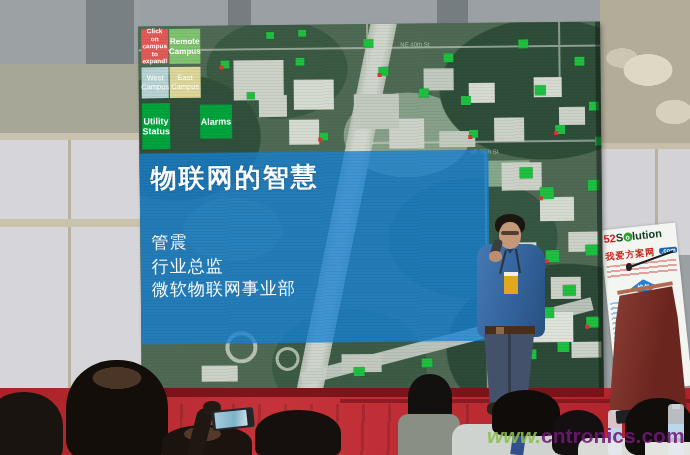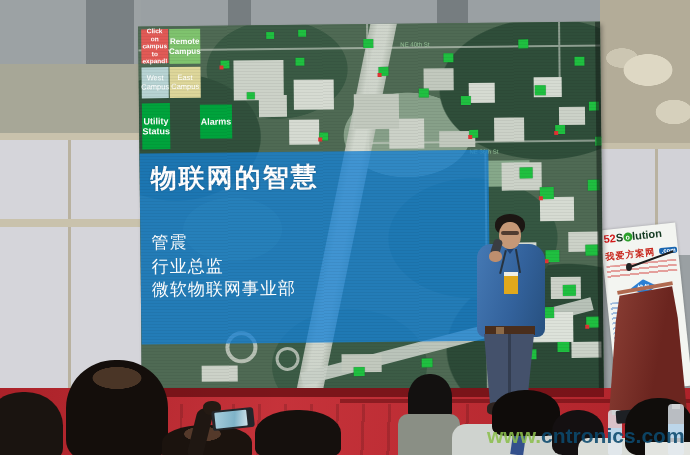--- a/index.html
+++ b/index.html
@@ -173,21 +173,21 @@
   .collar-g{left:645px;top:442px;width:45px;height:13px;background:#e2e4e0;}
   .bottle{position:absolute;background:rgba(228,234,240,.8);border-radius:4px 4px 2px 2px;}
   .bottle-1{left:608px;top:410px;width:14px;height:45px;}
   .bottle-2{left:668px;top:404px;width:16px;height:51px;}
   .bottle .cap{position:absolute;left:25%;top:0;width:50%;height:5px;background:#cfd2d4;}
   .bottle .label{position:absolute;left:0;top:40%;width:100%;height:26%;background:#bcd6ea;}
   .table-phone{left:616px;top:410px;width:24px;height:13px;background:#1d2024;transform:rotate(-4deg);border-radius:2px;}
 
   .watermark{left:487px;top:424px;width:205px;font-size:21px;font-weight:bold;letter-spacing:0;
     opacity:.88;white-space:nowrap;}
-  .wm-prefix{color:#8cbf4e;} .wm-main{color:#0c4a6e;}
+  .wm-prefix{color:#8cbf4e;font-style:italic;} .wm-main{color:#701a75;}
 </style>
 </head>
 <body>
 
 <div class="photo">
 
   <div class="abs wall-top"></div>
   <div class="abs wall-left-upper"></div>
   <div class="abs pillar-left"></div>
   <div class="abs wall-left-green"></div>

